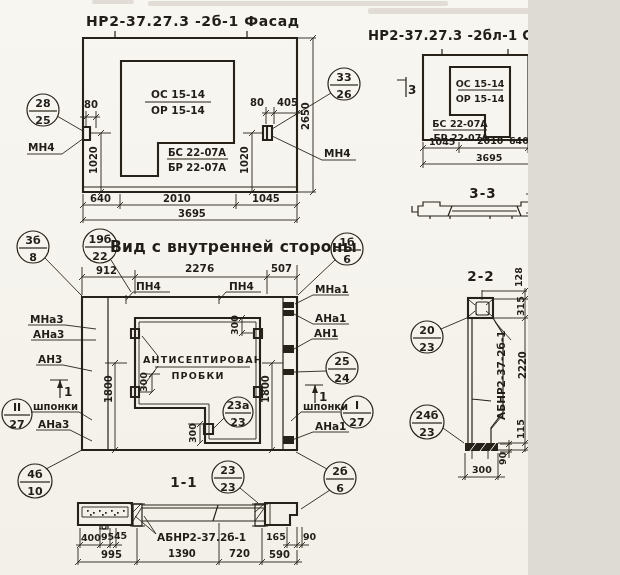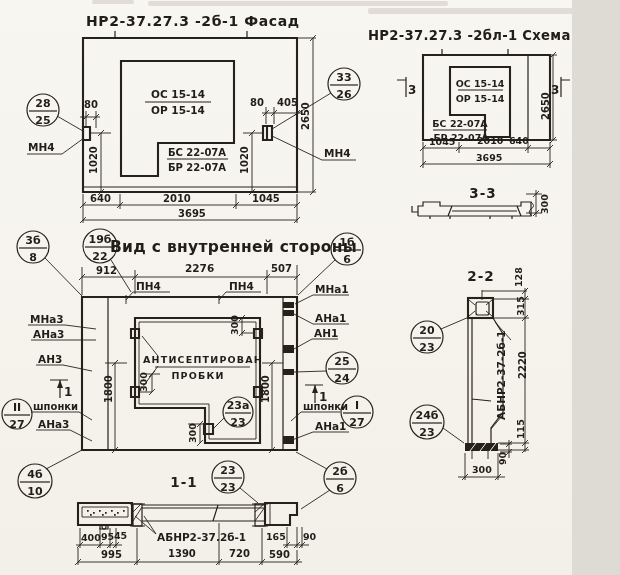--- a/index.html
+++ b/index.html
@@ -1,16 +1,16 @@
 <!DOCTYPE html>
 <html><head>
 <meta charset="utf-8">
 <style>
   html,body{margin:0;padding:0;background:#dedbd4;}
-  .stage{position:relative;width:572px;height:575px;background:linear-gradient(#f8f6f1,#f3f0e9);overflow:hidden;}
+  .stage{position:relative;width:528px;height:575px;background:linear-gradient(#f8f6f1,#f3f0e9);overflow:hidden;}
   svg{position:absolute;left:0;top:0;}
   svg text{fill:#211d18;font-family:"DejaVu Sans",sans-serif;font-weight:bold;stroke:none;}
   .ln{stroke:#262219;fill:none;stroke-width:1.2;stroke-linecap:butt;}
   .ln2{stroke-width:2.1;}
   .ln3{stroke-width:3;}
   .thin{stroke-width:0.9;}
   .fillk{fill:#262219;stroke:none;}
   .wln{stroke:#f6f4ef;fill:none;stroke-width:1;}
   .smudge{fill:#b6b0a3;opacity:.35;}
   .d{font-size:10px;}

